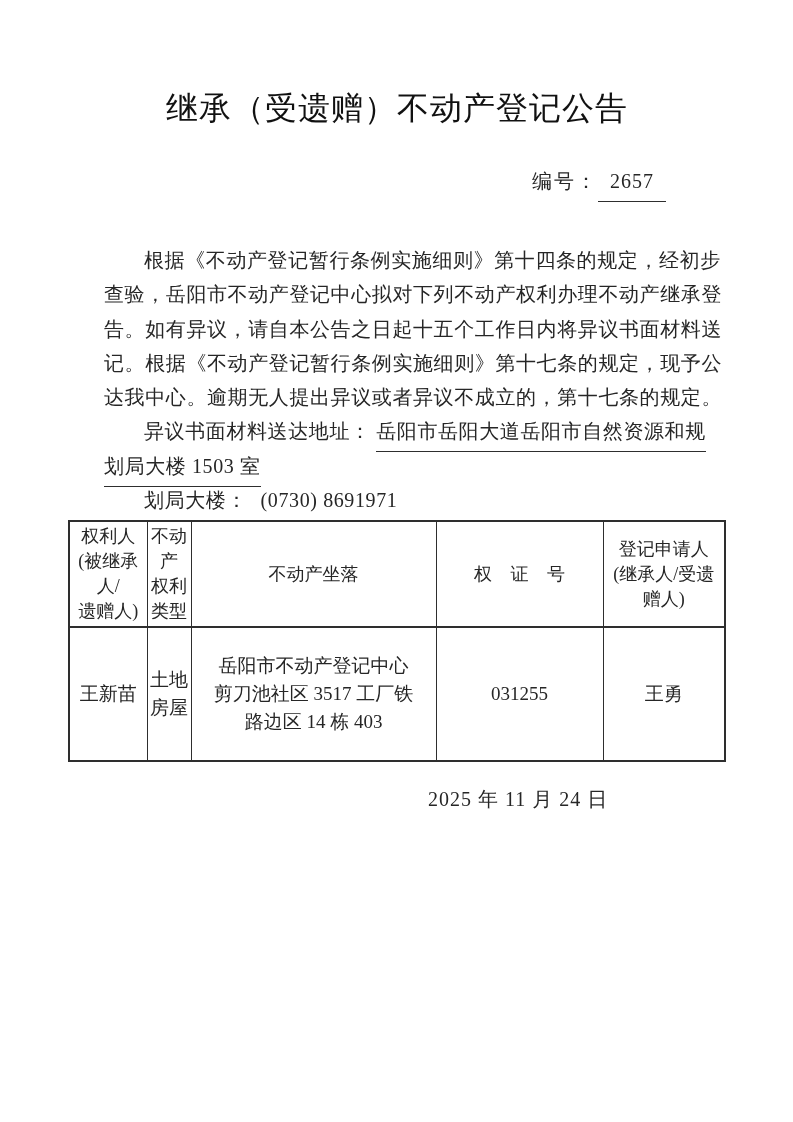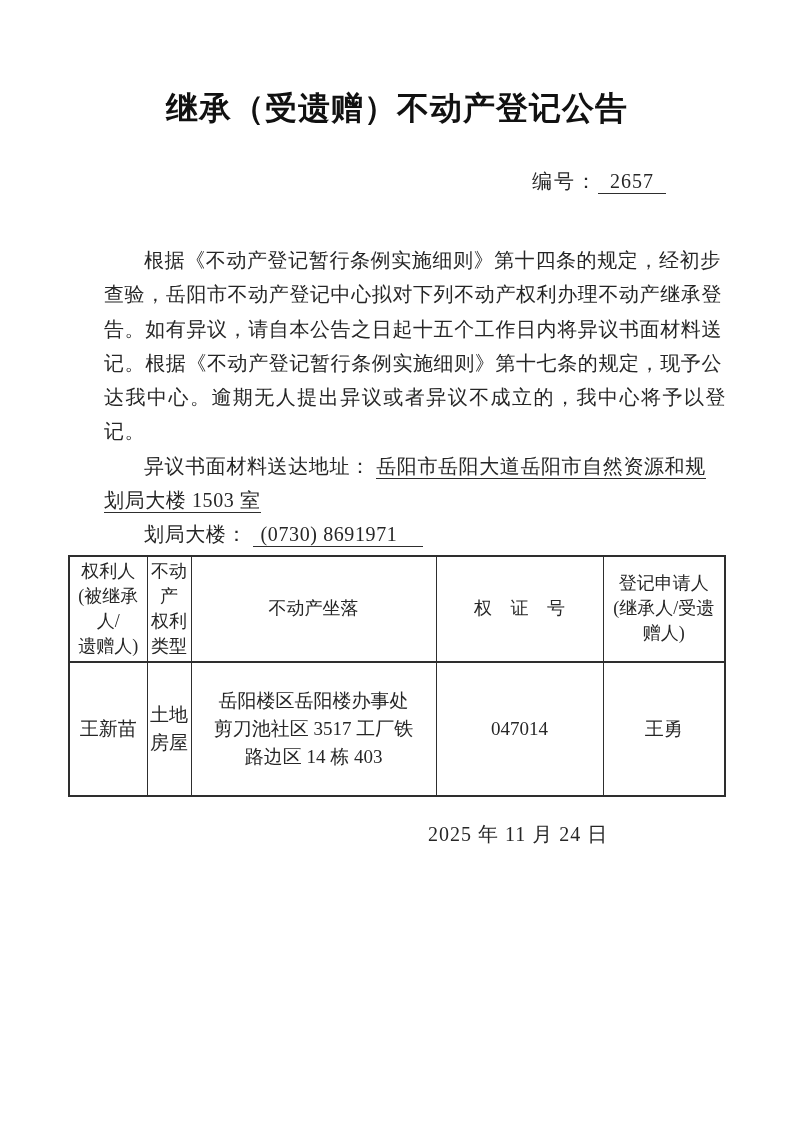--- a/index.html
+++ b/index.html
@@ -15,37 +15,37 @@
     position: absolute;
     left: 68px;
     top: 0;
     width: 658px;
     height: 1122px;
   }
   .title {
     margin-top: 88px;
     text-align: center;
     font-family: "Liberation Sans", "DejaVu Sans", sans-serif;
-    font-weight: 700;
+    font-weight: 400;
     font-size: 32px;
     line-height: 40px;
     letter-spacing: 1px;
     color: #111;
   }
   .doc-no {
     margin-top: 40px;
     text-align: right;
     padding-right: 60px;
     font-size: 20px;
     line-height: 26px;
     letter-spacing: 2px;
   }
   .u {
     border-bottom: 1px solid #2e2e2e;
-    padding-bottom: 1px;
+    padding-bottom: 9px;
   }
   .doc-no .u { padding-left: 12px; padding-right: 12px; letter-spacing: 1px; }
   .notice {
     margin-top: 49px;
     font-size: 20px;
     line-height: 34.3px;
     letter-spacing: 0.6px;
     text-align: justify;
   }
   .notice .ln { text-align: justify; text-justify: inter-ideograph; margin-left: 36px; }
@@ -98,21 +98,21 @@
   <div class="doc-no">
     <span>编号：</span><span class="u">2657</span>
   </div>
 
   <div class="notice">
     <div>
         <div class="ln indent">根据《不动产登记暂行条例实施细则》第十四条的规定，经初步</div>
         <div class="ln">查验，岳阳市不动产登记中心拟对下列不动产权利办理不动产继承登</div>
         <div class="ln">告。如有异议，请自本公告之日起十五个工作日内将异议书面材料送</div>
         <div class="ln">记。根据《不动产登记暂行条例实施细则》第十七条的规定，现予公</div>
-        <div class="ln">达我中心。逾期无人提出异议或者异议不成立的，我中心将予以登记。</div>
+        <div class="ln">达我中心。逾期无人提出异议或者异议不成立的，第十七条的规定。</div>
       </div>
 
     <div class="ln indent addr-wrap">
       <span>异议书面材料送达地址：</span>
       <span class="u">岳阳市岳阳大道岳阳市自然资源和规</span>
     </div>
     <div class="ln">
       <span class="u">划局大楼 1503 室</span>
     </div>
 
@@ -166,25 +166,25 @@
       </tr>
     </thead>
     <tbody>
       <tr>
         <td>王新苗</td>
         <td>
             <div class="ln">土地</div>
             <div class="ln">房屋</div>
           </td>
         <td>
-            <div class="ln">岳阳楼区岳阳楼办事处</div>
+            <div class="ln">岳阳市不动产登记中心</div>
             <div class="ln">剪刀池社区 3517 工厂铁</div>
             <div class="ln">路边区 14 栋 403</div>
           </td>
-        <td>047014</td>
+        <td>031255</td>
         <td>王勇</td>
       </tr>
     </tbody>
   </table>
 
 
   <div class="footer-date">2025 年 11 月 24 日</div>
 
 </div>
 

